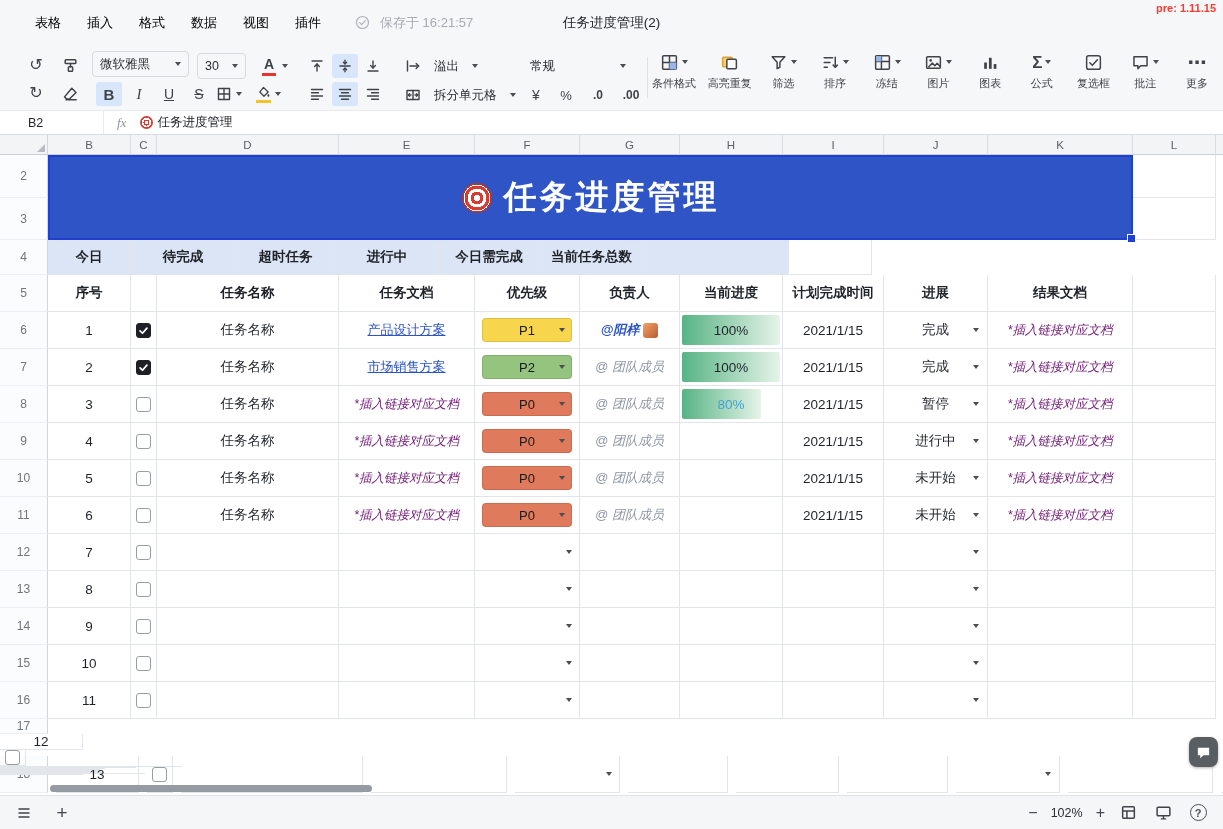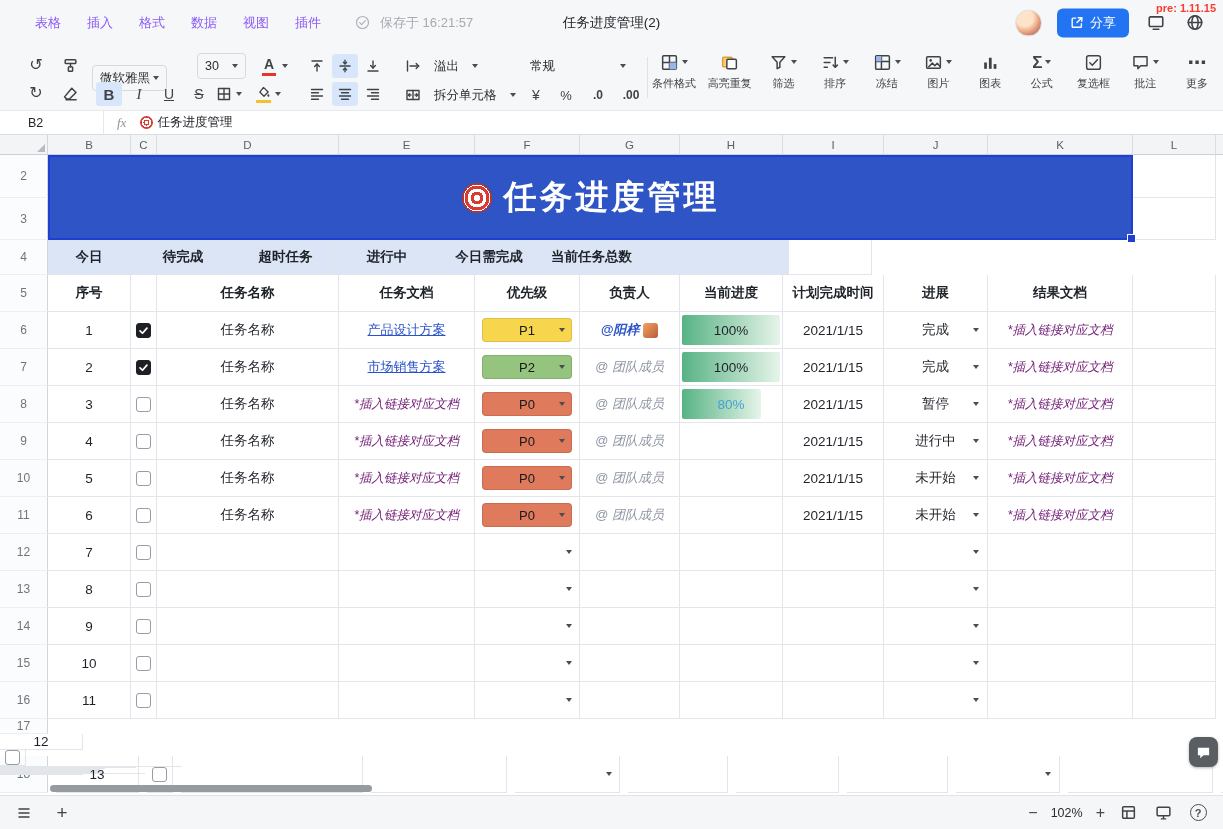--- a/index.html
+++ b/index.html
@@ -3,21 +3,21 @@
 <meta charset="utf-8">
 <style>
 *{margin:0;padding:0;box-sizing:border-box}
 html,body{background:#e8eaed}
 body{font-family:"Liberation Sans","DejaVu Sans",sans-serif}
 .app{position:relative;width:1223px;height:829px;background:#fff;overflow:hidden;color:#1f2329}
 
 
 .menubar{position:relative;height:45px;background:#f6f7f8;display:flex;align-items:center}
 .menus{display:flex;align-items:center;padding-left:22px}
-.menu-item{font-size:13px;color:#8b5cf6;margin:0 13px;cursor:pointer;white-space:nowrap}
+.menu-item{font-size:13px;color:#000000;margin:0 13px;cursor:pointer;white-space:nowrap}
 .save-group{display:flex;align-items:center;margin-left:16px;color:#a6abb2;font-size:13px;gap:6px}
 .doc-title{position:absolute;left:50%;top:50%;transform:translate(-50%,-50%);font-size:13.5px;color:#23262b;white-space:nowrap}
 .right-cluster{position:absolute;right:16px;top:50%;transform:translateY(-50%);display:flex;align-items:center;gap:15px}
 .avatar{width:27px;height:27px;border-radius:50%;background:radial-gradient(circle at 35% 30%,#fde3c8 0 35%,#e8a17c 60%,#8c4a63);border:1px solid #dfe2e6}
 .share-btn{display:flex;align-items:center;gap:6px;background:#2374f2;color:#fff;font-size:13px;height:29px;padding:0 13px;border-radius:6px;cursor:pointer}
 .version{position:absolute;right:7px;top:2px;color:#fb3b30;font-size:11px;font-weight:700;white-space:nowrap}
 .topico{display:flex;align-items:center;justify-content:center;width:24px;height:24px}
 
 
 .toolbar{position:relative;height:65px;background:#f6f7f8}
@@ -113,44 +113,20 @@
     <div class="save-group">
       <span class="topico">
         <svg class="ic" width="15" height="15" viewBox="0 0 16 16" style="stroke:#aeb3ba;stroke-width:1.3">
             <circle cx="8" cy="8" r="6.4"></circle>
             <path d="M5 8.2l2 2 4-4.2"></path>
           </svg>
       </span>
       <span>保存于 16:21:57</span>
     </div>
     <div class="doc-title">任务进度管理(2)</div>
-    <div class="right-cluster">
-      <span class="avatar"></span>
-      <span class="share-btn">
-        <svg width="14" height="14" viewBox="0 0 16 16" fill="none" stroke="#fff" stroke-width="1.6" stroke-linecap="round" stroke-linejoin="round">
-            <path d="M6.5 3H3.5a1 1 0 0 0-1 1v8.5a1 1 0 0 0 1 1H12a1 1 0 0 0 1-1V9.5"></path>
-            <path d="M9.5 2.5h4v4"></path>
-            <path d="M13.5 2.5L8 8"></path>
-          </svg>
-        <span>分享</span>
-      </span>
-      <span class="topico">
-        <svg class="ic" width="18" height="18" viewBox="0 0 16 16">
-            <rect x="2" y="3" width="12" height="8.5" rx="1"></rect>
-            <path d="M5.5 14h5"></path>
-          </svg>
-      </span>
-      <span class="topico">
-        <svg class="ic" width="18" height="18" viewBox="0 0 16 16">
-            <circle cx="8" cy="8" r="6"></circle>
-            <ellipse cx="8" cy="8" rx="2.8" ry="6"></ellipse>
-            <path d="M2 8h12"></path>
-          </svg>
-      </span>
-    </div>
     <div class="version">pre: 1.11.15</div>
   </header>
 
   <div class="toolbar">
     <div class="t" style="left:24px;top:8px;width:24px;height:24px">
         <span class="glyph">↺</span>
       </div>
     <div class="t" style="left:24px;top:36px;width:24px;height:24px">
         <span class="glyph">↻</span>
       </div>
@@ -161,21 +137,21 @@
           <rect x="6" y="9.1" width="4" height="4.4" rx="0.8"></rect>
         </svg>
     </div>
     <div class="t" style="left:58px;top:36px;width:24px;height:24px">
       <svg class="ic" width="17" height="17" viewBox="0 0 16 16">
           <path d="M9.2 3l4 4-6.2 6.2H4.4l-2-2z"></path>
           <path d="M3.8 13.8h9.5"></path>
         </svg>
     </div>
 
-    <div class="t box" style="left:92px;top:20px;width:75px;height:26px">
+    <div class="t box" style="left:92px;top:6px;width:97px;height:26px">
       <span>微软雅黑</span>
         <span class="dd sm"></span>
     </div>
     <div class="t box" style="left:197px;top:8px;width:49px;height:26px">
       <span>30</span>
         <span class="dd sm"></span>
     </div>
     <div class="t" style="left:254px;top:8px;width:42px;height:26px;gap:6px">
       <span class="fc-a">
           <span>A</span>

